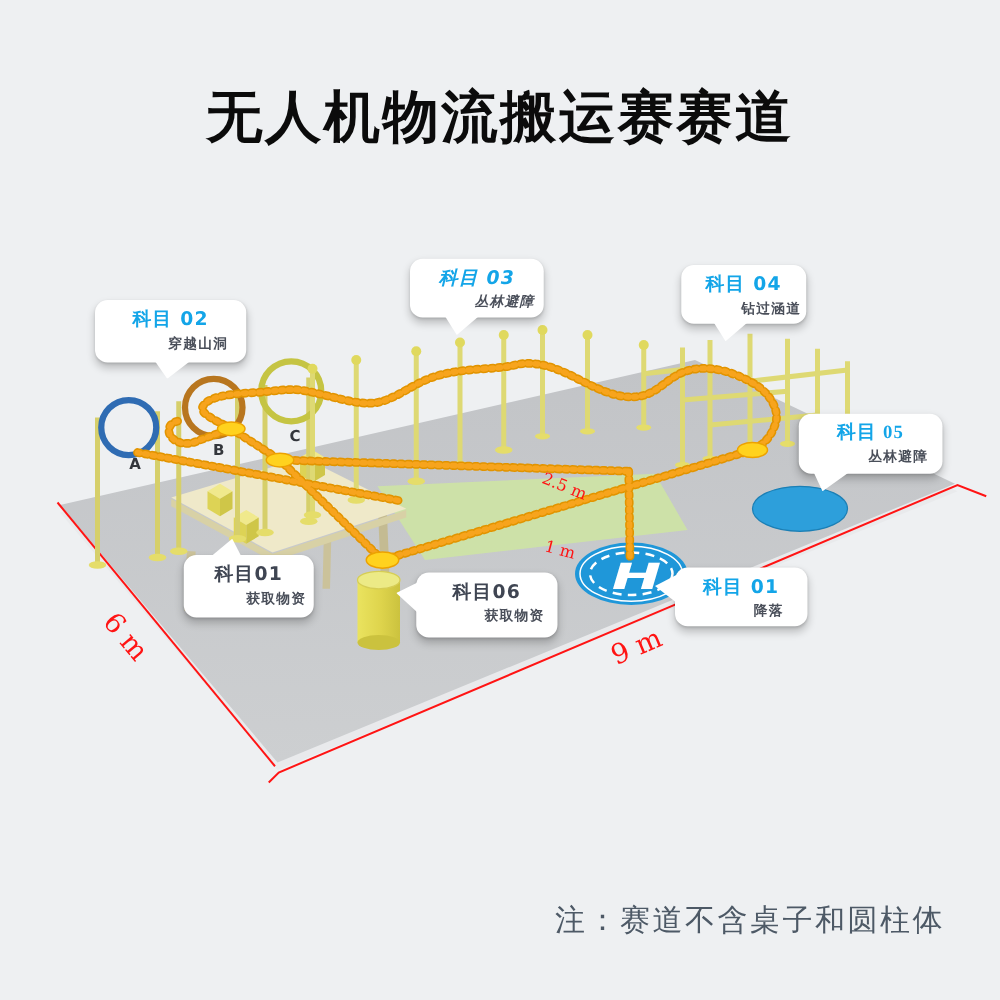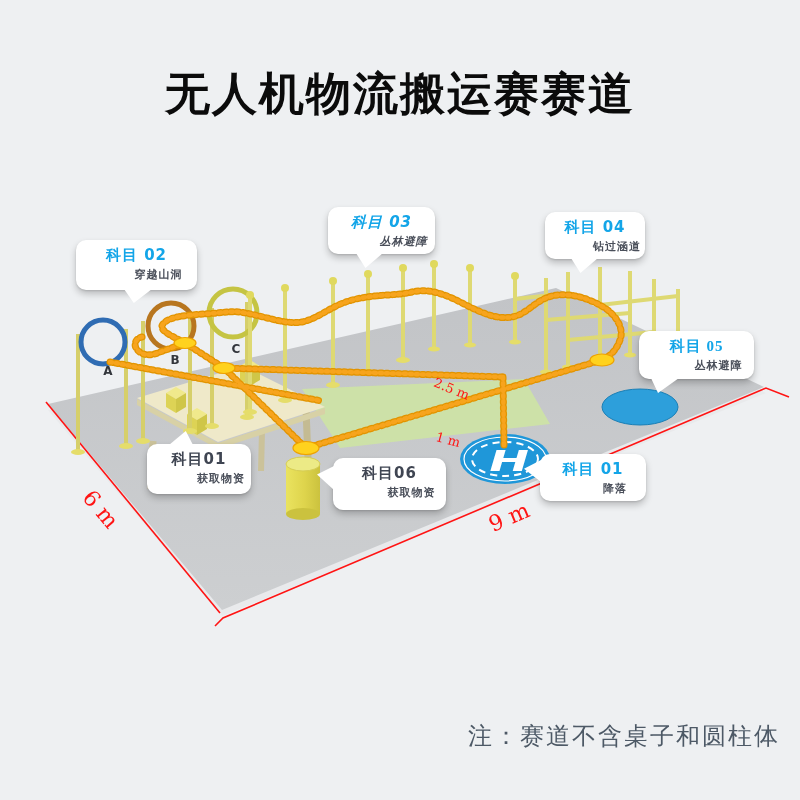--- a/index.html
+++ b/index.html
@@ -17,21 +17,21 @@
   .bubble{
     position:absolute;background:#ffffff;border-radius:10px;text-align:center;
     box-shadow:0 4px 7px rgba(0,0,0,.22),0 1px 2px rgba(0,0,0,.12);
     padding-top:7px;box-sizing:border-box;z-index:5;
   }
   .bubble .t{font-size:15px;font-weight:bold;color:#13a5e8;letter-spacing:1px;line-height:17px;}
   .bubble .s{font-size:11px;font-weight:bold;color:#4a4f5a;letter-spacing:1px;margin-top:3px;margin-left:44px;}
   .bubble.dark .t{color:#3f4552;}
   .tail{position:absolute;background:#ffffff;}
   .note{
-    position:absolute;left:420px;top:720px;width:360px;text-align:right;
+    position:absolute;left:420px;top:720px;width:360px;text-align:center;
     font-size:24px;color:#4d5966;letter-spacing:2px;z-index:4;
   }
 </style>
 </head>
 <body>
 
 <div class="page-title">无人机物流搬运赛赛道</div>
 
 <svg class="scene" width="800" height="800" viewBox="0 0 800 800">
   <defs>

